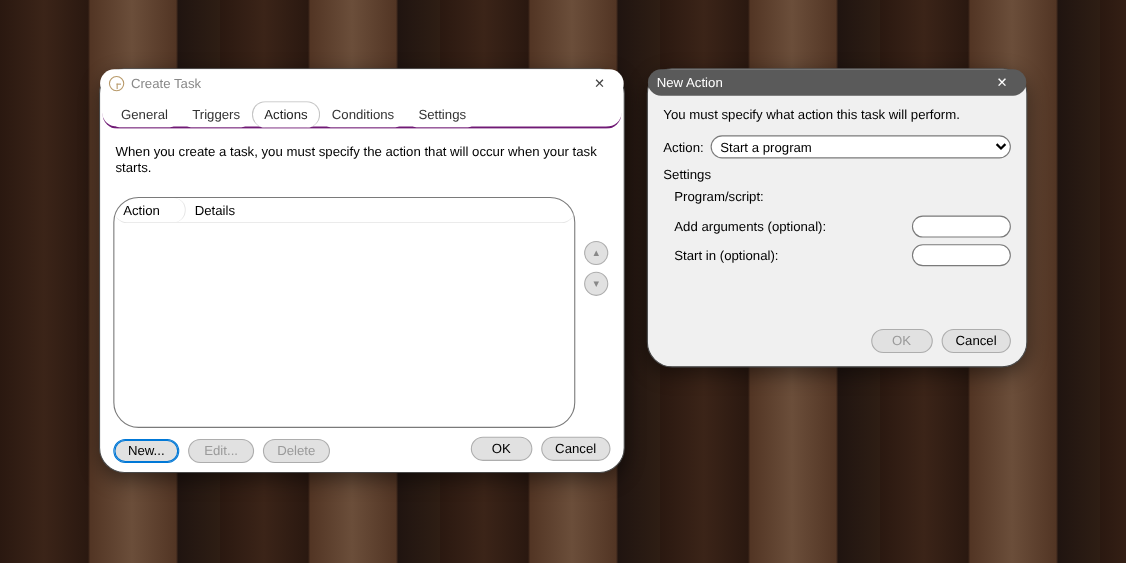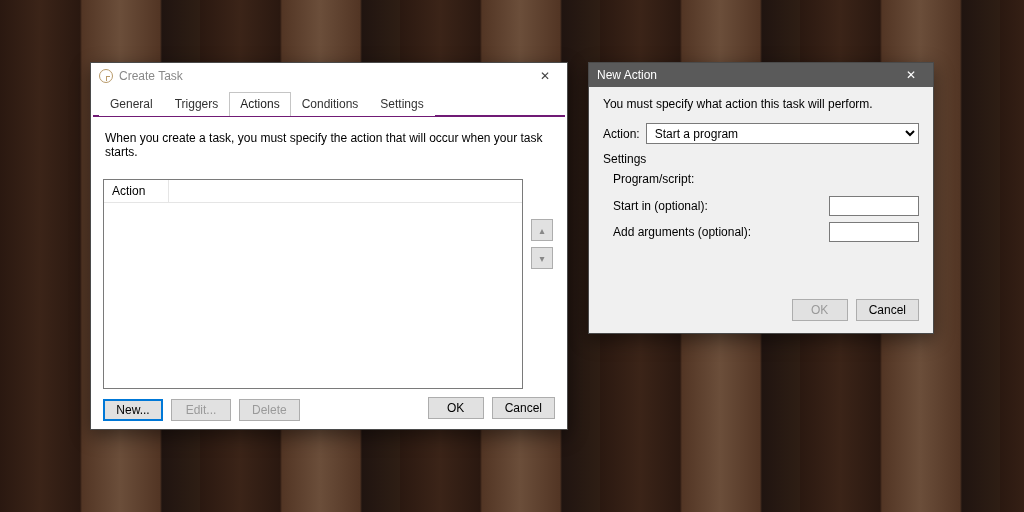--- a/index.html
+++ b/index.html
@@ -1,15 +1,15 @@
 <!DOCTYPE html>
 <html><head>
 <meta charset="utf-8">
 <style>
-  * { box-sizing: border-box; }
+  * { box-sizing: border-box; border-radius: 23px; }
   html, body { margin: 0; padding: 0; }
   body {
     width: 1024px;
     height: 512px;
     font-family: "Segoe UI", Tahoma, sans-serif;
     font-size: 12px;
     color: #000;
     background:
       repeating-linear-gradient(90deg,
         #2a1810 0px, #3b2418 40px, #2a1810 80px,
@@ -220,20 +220,21 @@
     <div class="tab">Settings</div>
   </div>
 
   <div class="panel">
     <div class="desc">When you create a task, you must specify the action that will occur when your task starts.</div>
 
     <div class="layout-row">
       <div class="listbox">
         <div class="listbox-header">
           <div class="col col-action">Action</div>
+          <div class="col col-details">Details</div>
         </div>
       </div>
       <div class="side-btns">
         <div class="sq-btn">
           <span>▴</span>
         </div>
         <div class="sq-btn">
           <span>▾</span>
         </div>
       </div>
@@ -270,25 +271,25 @@
       </select>
     </div>
 
     <div class="group-label">Settings</div>
     <div class="group">
       <div class="subgroup">
         <div style="margin-bottom:4px;">Program/script:</div>
       </div>
 
       <div class="opt-row">
+        <span>Add arguments (optional):</span>
+        <input type="text" class="txt" style="">
+      </div>
+      <div class="opt-row">
         <span>Start in (optional):</span>
-        <input type="text" class="txt" style="">
-      </div>
-      <div class="opt-row">
-        <span>Add arguments (optional):</span>
         <input type="text" class="txt" style="">
       </div>
     </div>
   </div>
 
   <div class="dlg-footer">
     <button class="btn disabled">OK</button>
     <button class="btn">Cancel</button>
   </div>
 </div>

